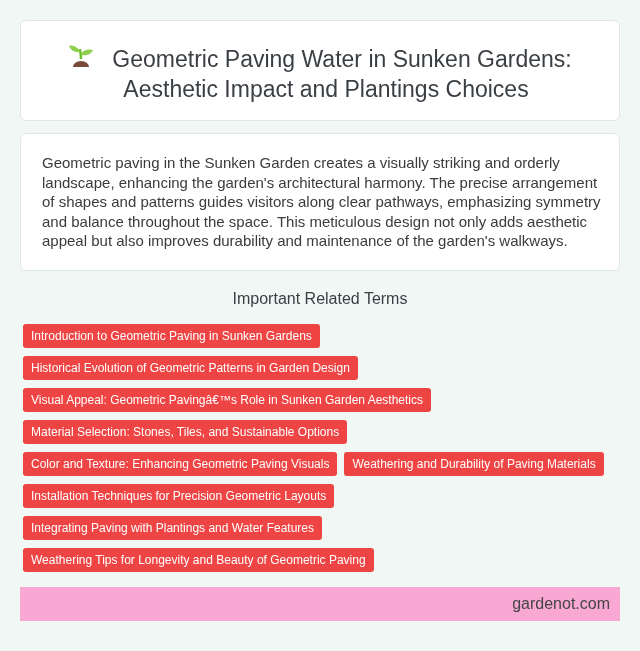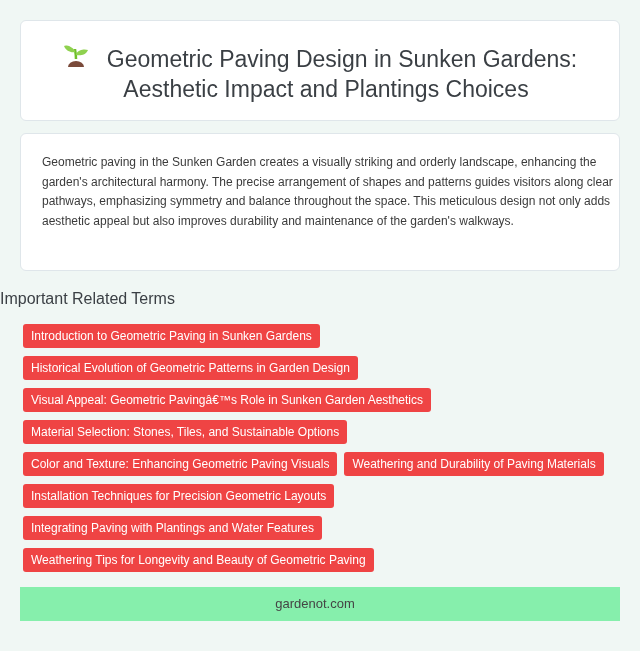--- a/index.html
+++ b/index.html
@@ -31,28 +31,28 @@
       display: inline-block;
       width: 26px; height: 28px;
       vertical-align: -4px;
       margin-right: 18px;
     }
     .title-line2 { display: block; padding-left: 12px; }
     .desc-card { top: 133px; height: 138px; }
     .desc {
       position: absolute;
       left: 21px; right: 6px; top: 19px;
-      font-size: 12px;
+      font-size: 15px;
       line-height: 19.6px;
       color: #3b3b3b;
     }
     .terms-heading {
       position: absolute;
       top: 290px; left: 0; right: 0;
-      text-align: left;
+      text-align: center;
       font-size: 16px;
       color: #3a3f44;
     }
     .terms {
       position: absolute;
       left: 23px; top: 324px; width: 597px;
       display: flex; flex-wrap: wrap;
       column-gap: 7px; row-gap: 8px;
     }
     .tag {
@@ -63,42 +63,42 @@
       height: 24px;
       line-height: 24px;
       padding: 0 8px;
       border-radius: 3px;
       white-space: nowrap;
       cursor: pointer;
     }
     .footer {
       position: absolute;
       left: 20px; top: 587px; width: 600px; height: 34px;
-      background: #86efac;
-      text-align: center;
+      background: #f9a8d4;
+      text-align: right;
       padding-right: 10px;
-      font-size: 13px;
+      font-size: 16px;
       line-height: 34px;
       color: #444;
     }
   </style>
 </head>
 <body>
 
 <div class="card header-card">
   <div class="title-wrap">
     <span class="sprout">
       <svg width="26" height="28" viewBox="0 0 26 28">
         <path d="M13 16 C13 10 12 8 12 6" stroke="#6fbf2a" stroke-width="2.5" fill="none"></path>
         <path d="M12 8 C8 2 2 2 1 3 C3 8 8 10 12 9 Z" fill="#8fd14f"></path>
         <path d="M13 11 C16 6 22 6 25 7 C23 12 17 13 13 12 Z" fill="#8fd14f"></path>
         <ellipse cx="13" cy="24" rx="8" ry="6" fill="#7a4a3a"></ellipse>
         <rect x="4" y="24" width="18" height="4" fill="#ffffff"></rect>
       </svg>
-    </span><span>Geometric Paving Design in Sunken Gardens:</span>
+    </span><span>Geometric Paving Water in Sunken Gardens:</span>
     <span class="title-line2">Aesthetic Impact and Plantings Choices</span>
   </div>
 </div>
 
 <div class="card desc-card">
   <p class="desc">Geometric paving in the Sunken Garden creates a visually striking and orderly landscape, enhancing the garden's architectural harmony. The precise arrangement of shapes and patterns guides visitors along clear pathways, emphasizing symmetry and balance throughout the space. This meticulous design not only adds aesthetic appeal but also improves durability and maintenance of the garden's walkways.</p>
 </div>
 
 <div class="terms-heading">Important Related Terms</div>
 

